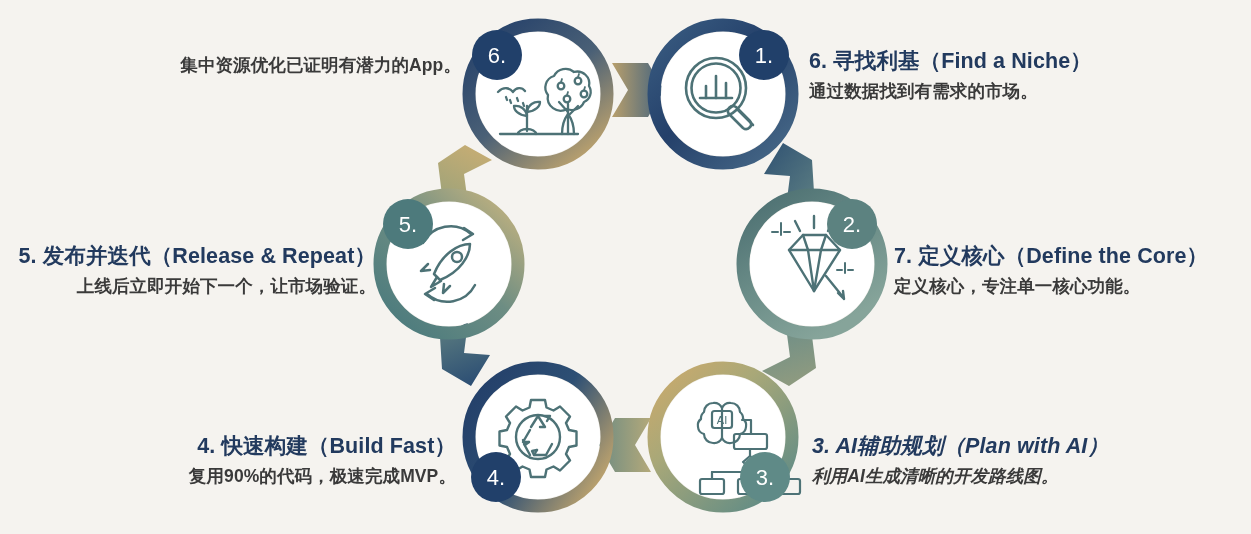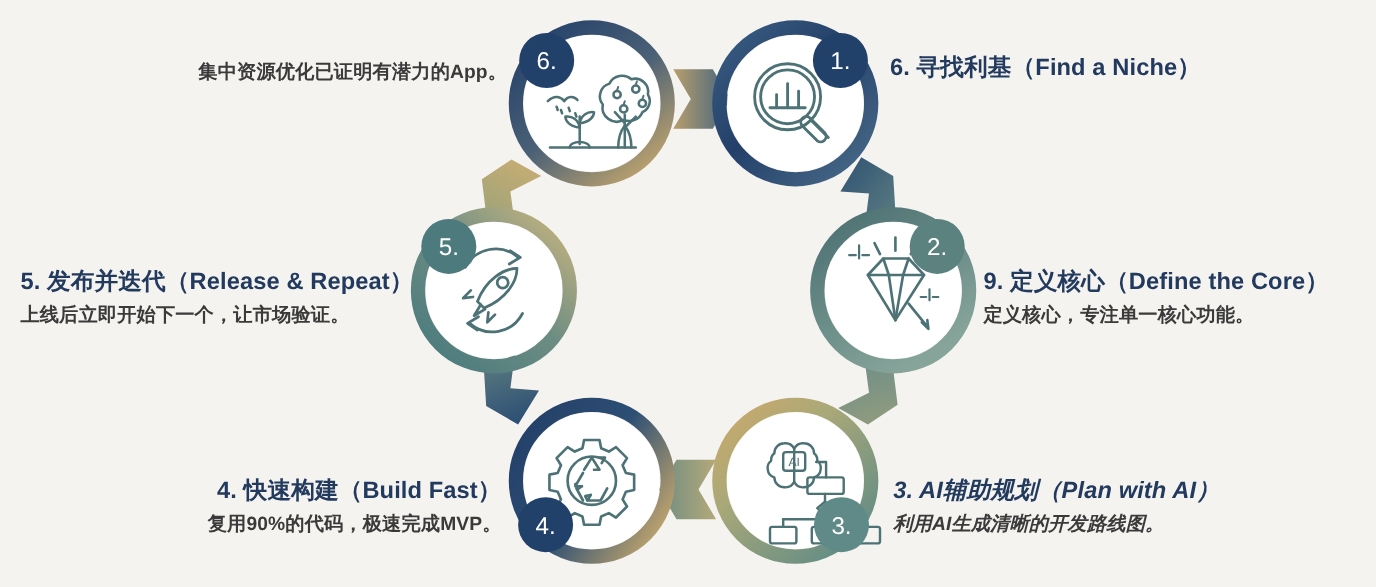--- a/index.html
+++ b/index.html
@@ -30,21 +30,21 @@
   .label .desc{
     font-size:17.5px;
     font-weight:bold;
     color:#3a3a3a;
     margin-top:7px;
     letter-spacing:.1px;
   }
   .label.right{text-align:left;}
   .label.right .desc{text-align:left;}
   .label.left{text-align:right;}
-  .label.left .desc{text-align:left;}
+  .label.left .desc{text-align:right;}
 
   
   #lbl1{left:809px;top:48px;}
   #lbl2{left:894px;top:243px;}
   #lbl3{left:812px;top:433px;font-style:italic;}
   #lbl4{right:795px;top:433px;}
   #lbl5{right:875px;top:243px;}
   #lbl6{right:790px;top:48px;}
   .label.left{text-align:right;}
 </style>
@@ -289,24 +289,25 @@
       </g>
       <g>
         <circle cx="497" cy="55" r="25" fill="#21406a"></circle>
         <text x="497" y="63" text-anchor="middle" font-family="Liberation Sans, sans-serif" font-size="22" fill="#ffffff">6.</text>
       </g>
     </g>
   </svg>
 
   <div class="label right" id="lbl1">
     <div class="title">6. 寻找利基（Find a Niche）</div>
+    <div class="desc">通过数据找到有需求的市场。</div>
   </div>
 
   <div class="label right" id="lbl2">
-    <div class="title">9. 定义核心（Define the Core）</div>
+    <div class="title">7. 定义核心（Define the Core）</div>
     <div class="desc">定义核心，专注单一核心功能。</div>
   </div>
 
   <div class="label right" id="lbl3">
     <div class="title">3. AI辅助规划（Plan with AI）</div>
     <div class="desc">利用AI生成清晰的开发路线图。</div>
   </div>
 
   <div class="label left" id="lbl4">
     <div class="title">4. 快速构建（Build Fast）</div>

